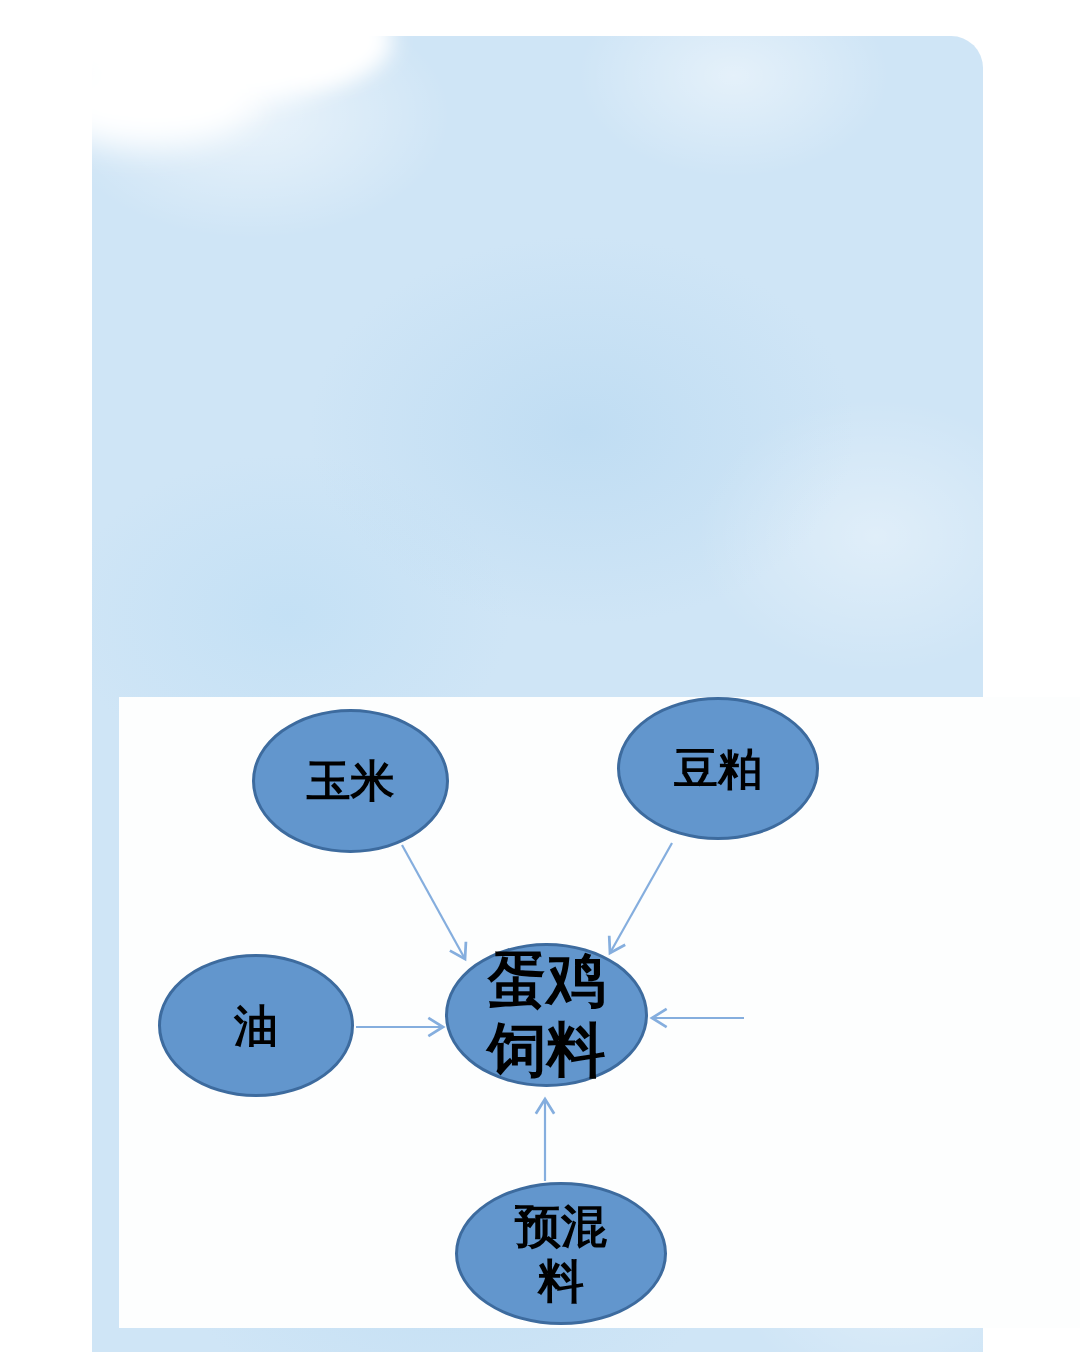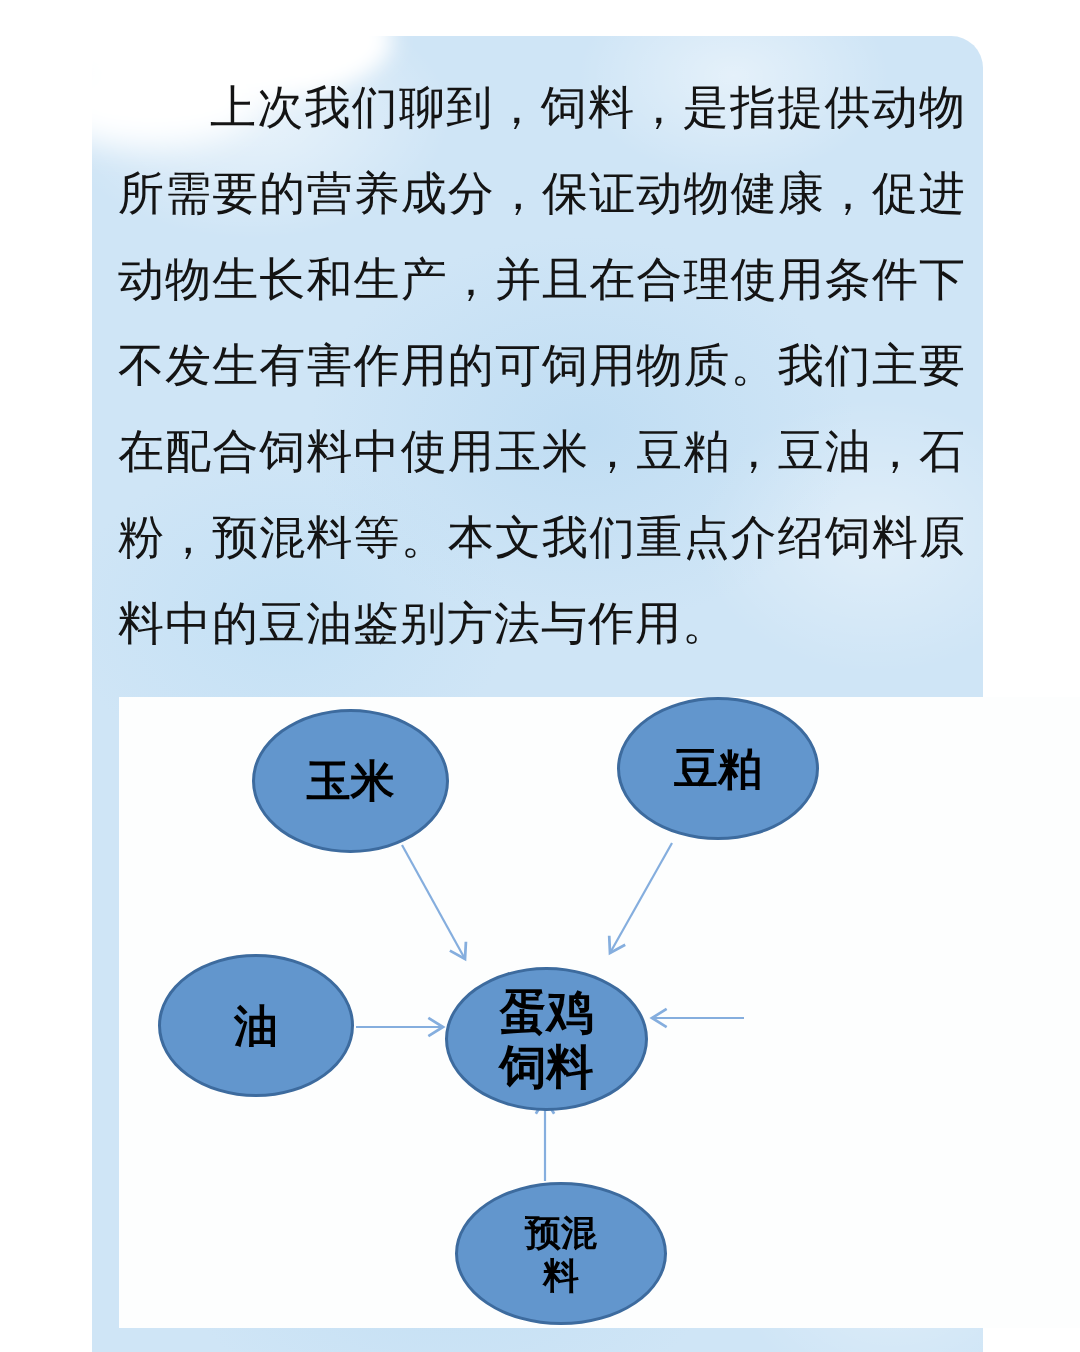--- a/index.html
+++ b/index.html
@@ -77,42 +77,33 @@
     color:var(--node-text);
     font-family:"DejaVu Serif","Liberation Serif",serif;
     font-weight:700;
     font-size:44px;
     line-height:1.18;
     white-space:pre-line;
   }
   .n-corn  {left:133px;top:12px; width:197px;height:144px;}
   .n-soy   {left:498px;top:0; width:202px;height:143px;}
   .n-oil   {left:39px; top:257px;width:196px;height:143px;}
-  .n-center{left:326px;top:270px;width:203px;height:144px;font-size:47px;}
+  .n-center{left:326px;top:246px;width:203px;height:144px;font-size:59px;}
   .n-stone {left:626px;top:250px;width:196px;height:147px;}
-  .n-premix{left:336px;top:485px;width:212px;height:143px;font-size:36px;}
+  .n-premix{left:336px;top:485px;width:212px;height:143px;font-size:46px;}
 </style>
 </head>
 <body>
 
 <div class="page">
   <div class="panel"></div>
   <div class="cloud c1"></div>
   <div class="cloud c2"></div>
   <div class="cloud c3"></div>
 
-  <div class="article">
-    <div class="line first">上次我们聊到，饲料，是指提供动物</div>
-    <div class="line">所需要的营养成分，保证动物健康，促进</div>
-    <div class="line">动物生长和生产，并且在合理使用条件下</div>
-    <div class="line">不发生有害作用的可饲用物质。我们主要</div>
-    <div class="line">在配合饲料中使用玉米，豆粕，豆油，石</div>
-    <div class="line">粉，预混料等。本文我们重点介绍饲料原</div>
-    <div class="line last">料中的豆油鉴别方法与作用。</div>
-  </div>
 
   <div class="figure">
     <svg class="edges" viewBox="0 0 842 631" xmlns="http://www.w3.org/2000/svg">
       <defs>
         <marker id="arrowhead" viewBox="0 0 12 12" refX="10" refY="6" markerWidth="22" markerHeight="22" orient="auto" markerUnits="userSpaceOnUse">
           <path d="M2,1 L10,6 L2,11"></path>
         </marker>
       </defs>
       <line class="edge" x1="283" y1="148" x2="346" y2="262" marker-end="url(#arrowhead)"></line>
       <line class="edge" x1="553" y1="146" x2="491" y2="256" marker-end="url(#arrowhead)"></line>

